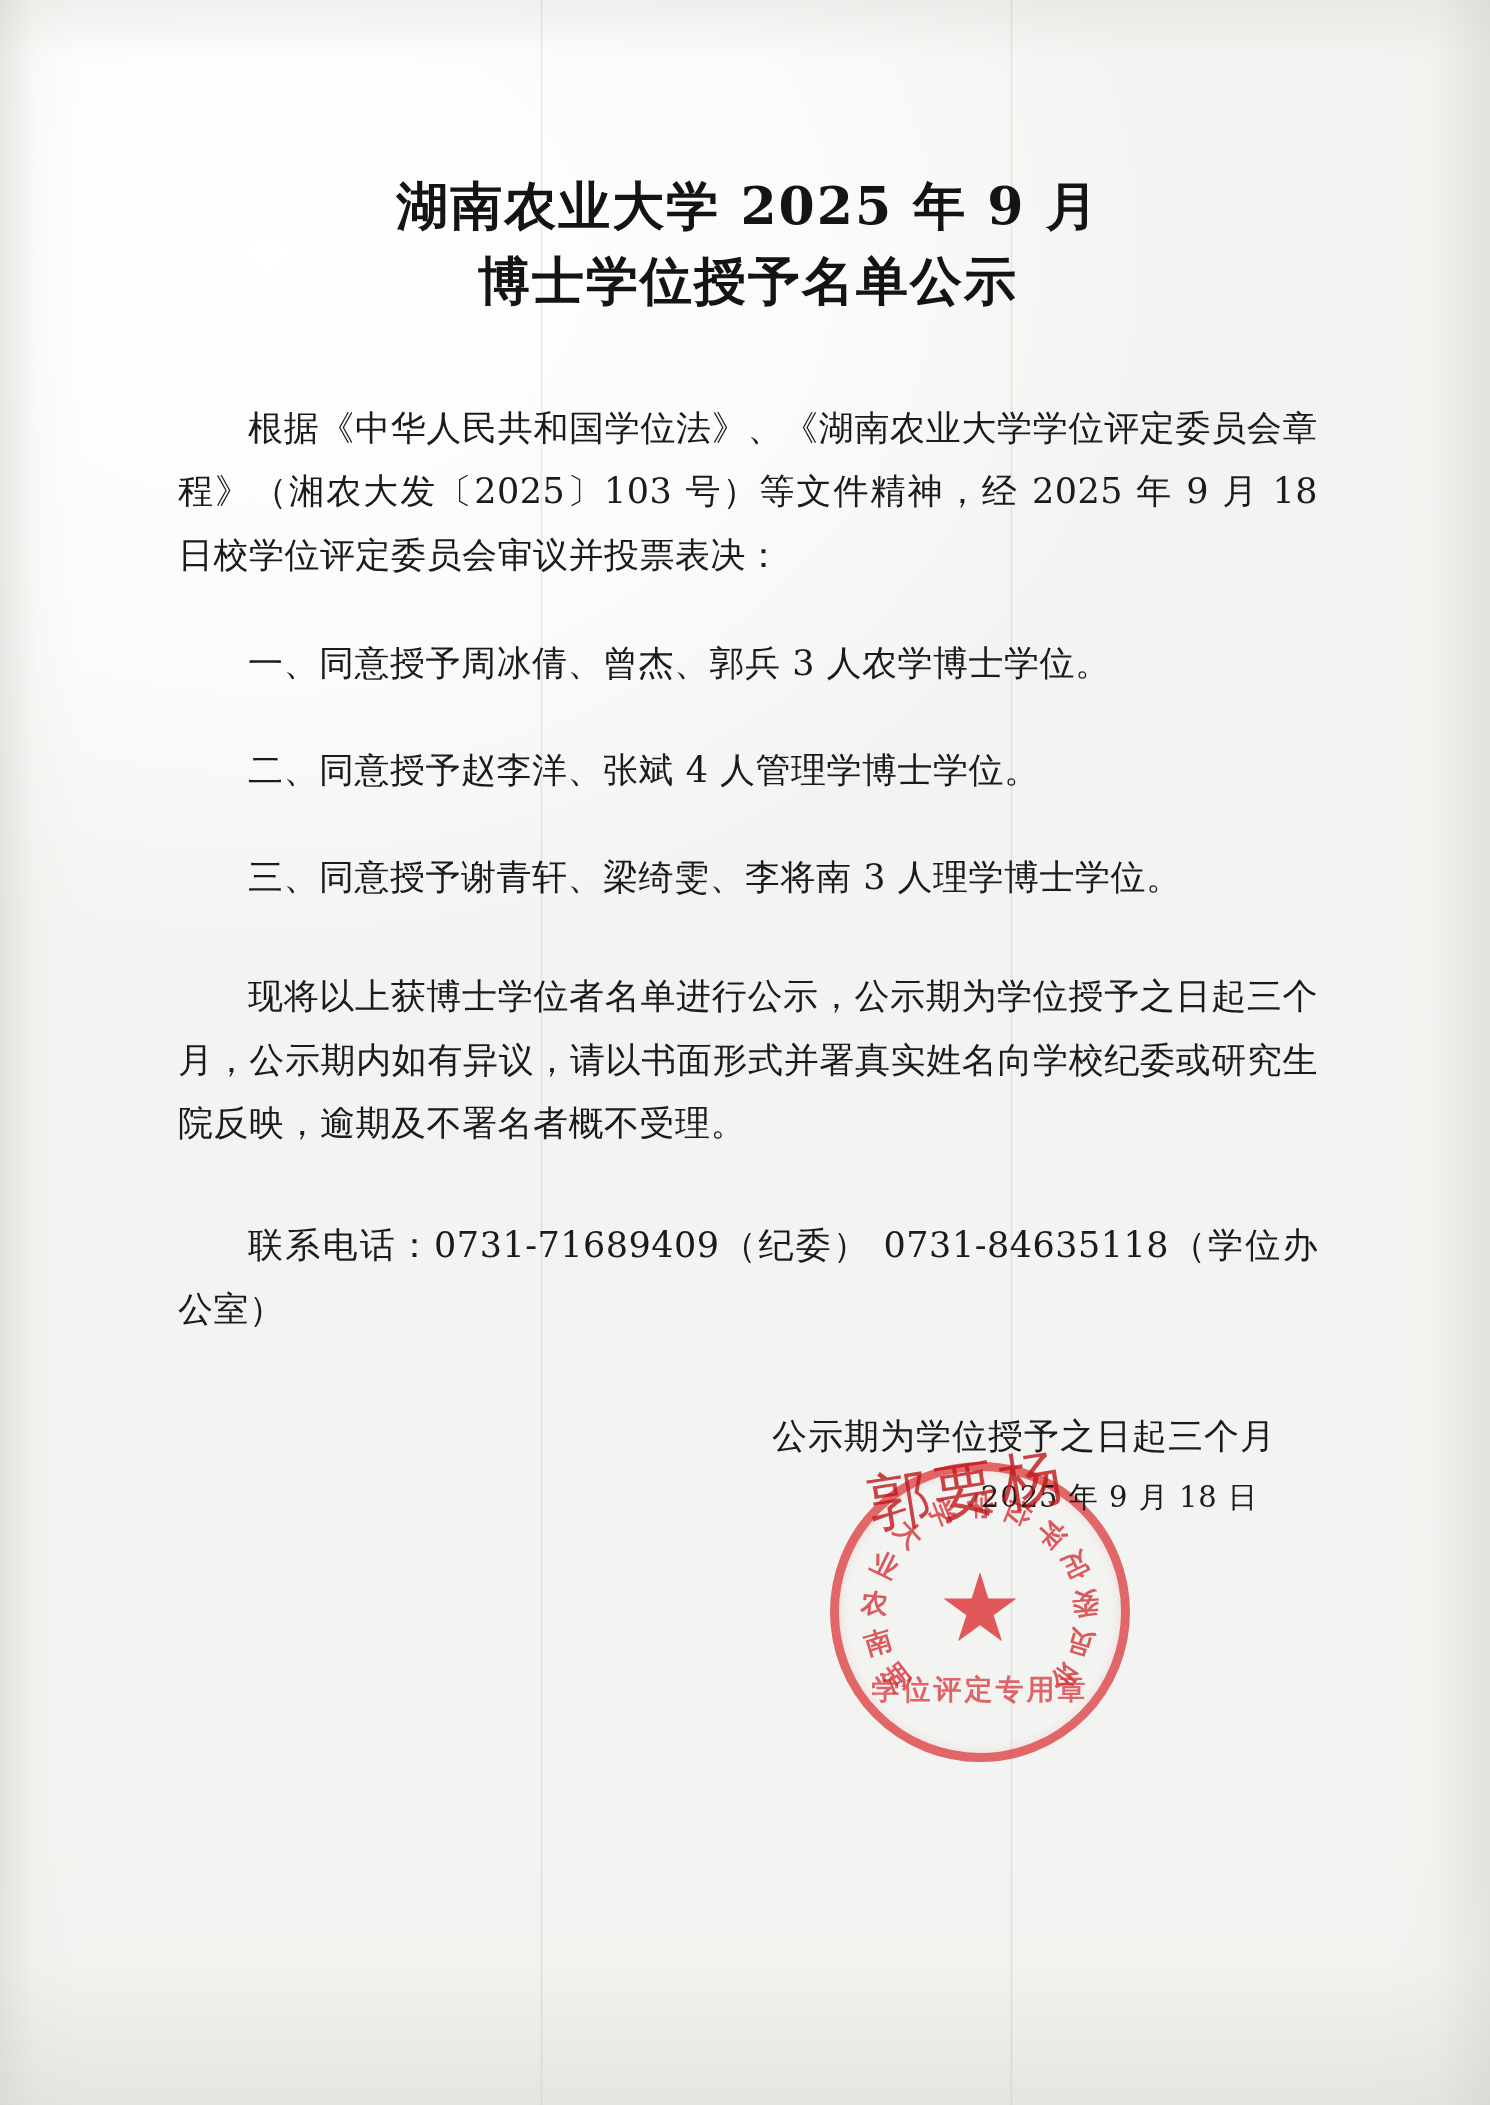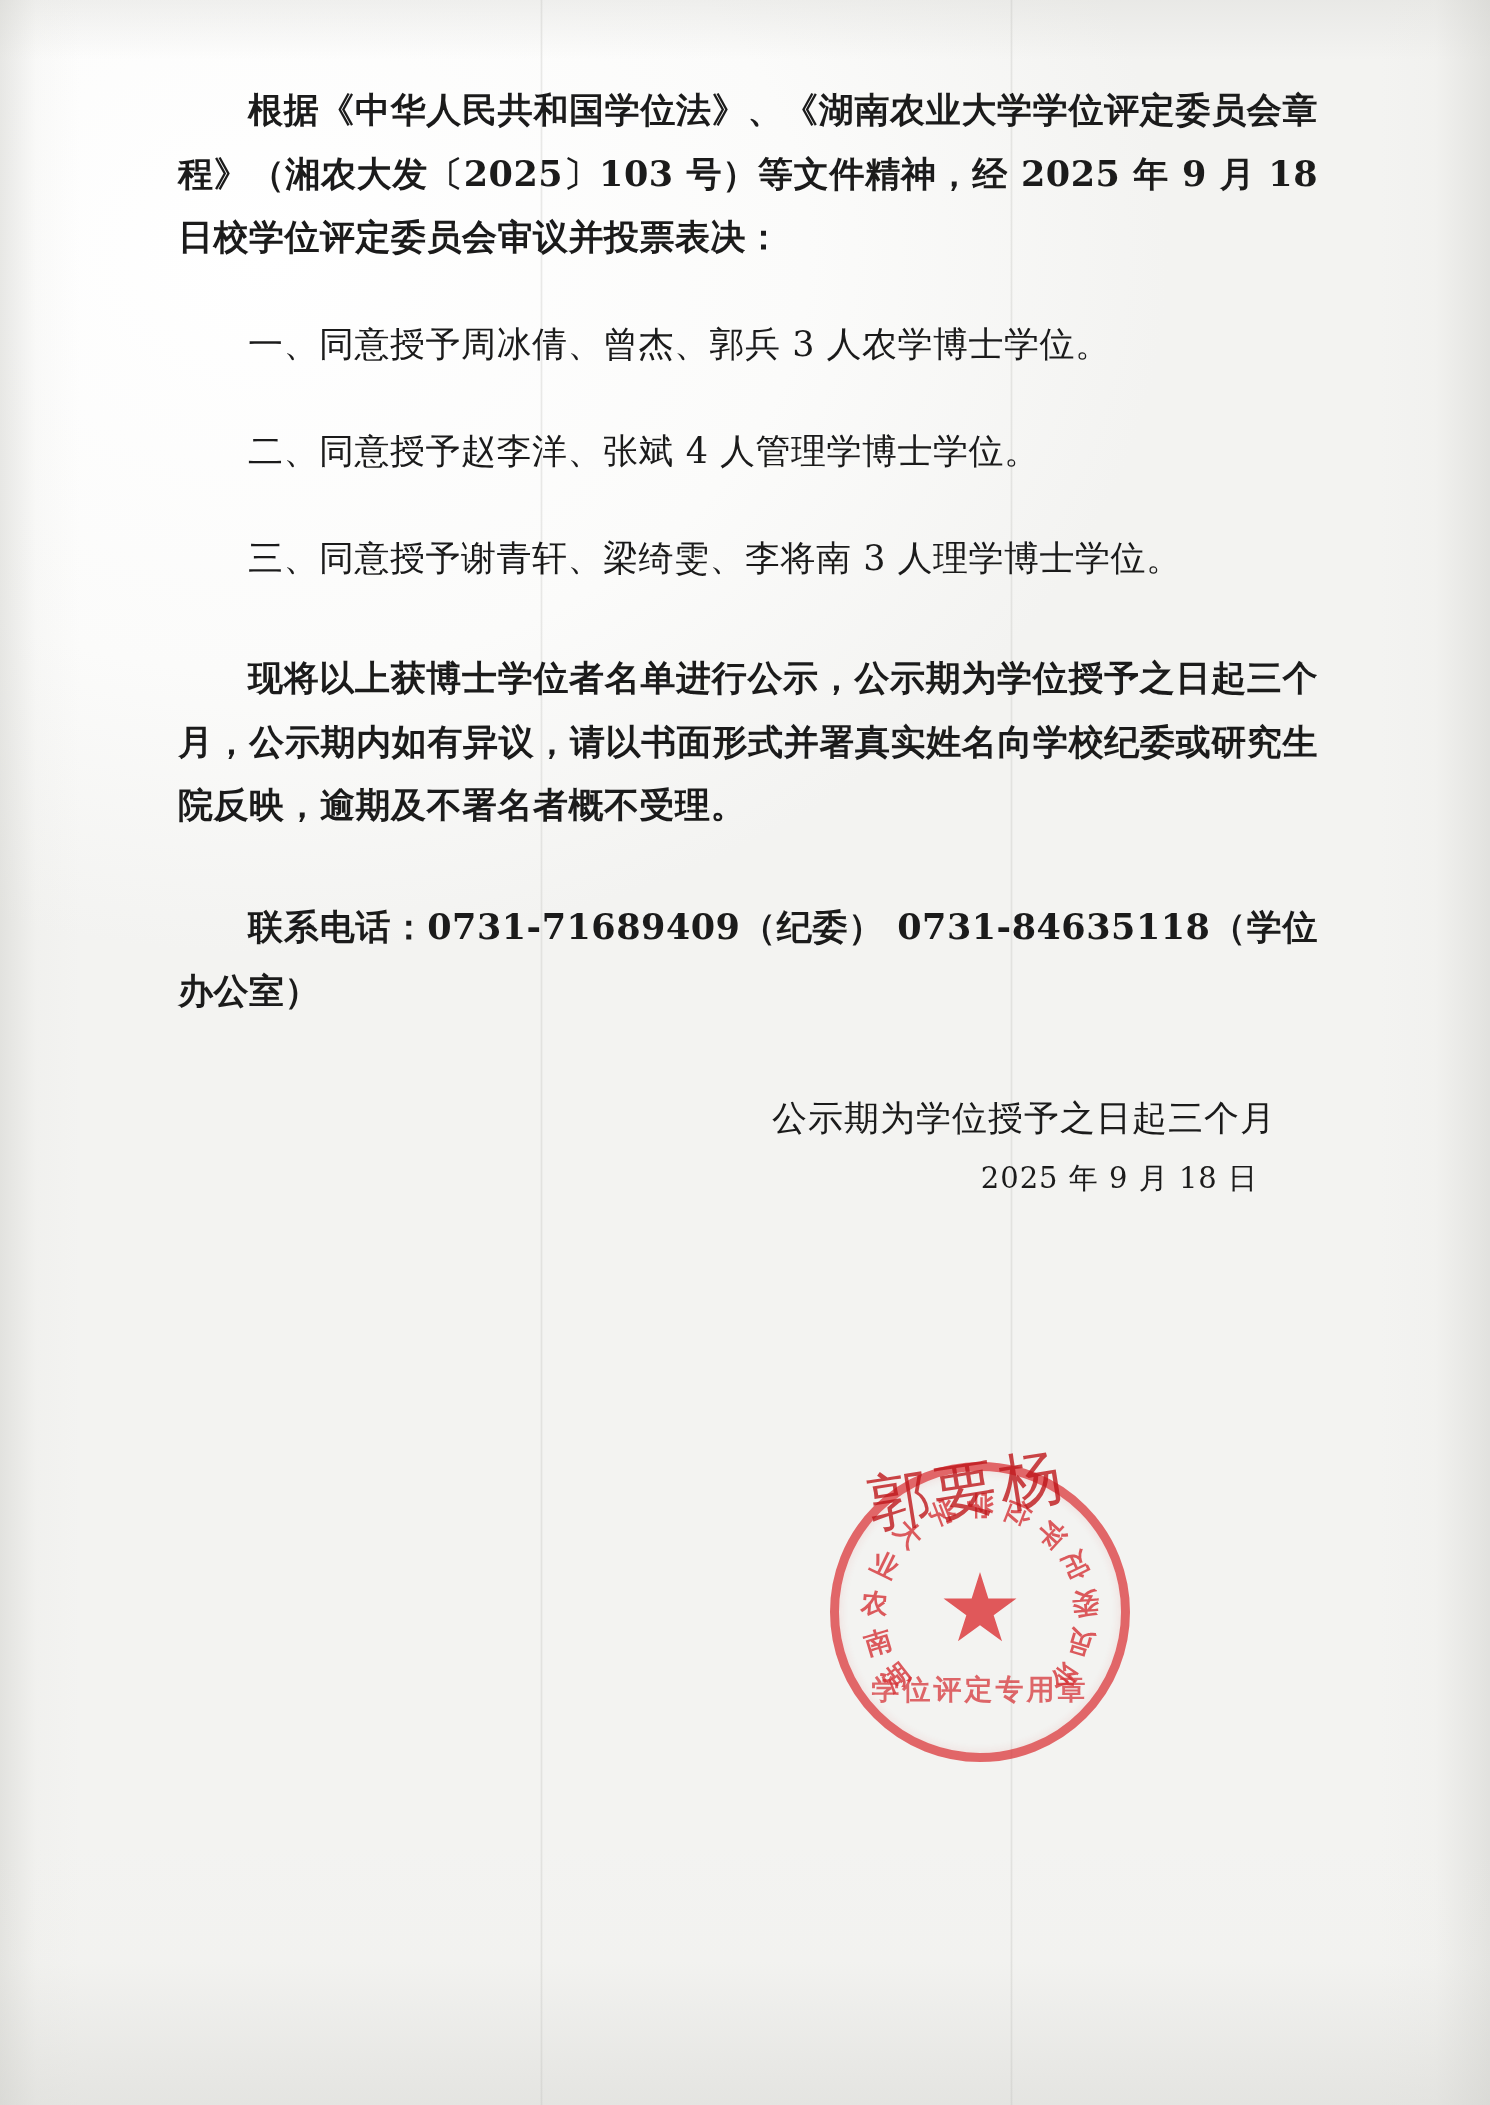--- a/index.html
+++ b/index.html
@@ -76,21 +76,20 @@
 
   .para {
     font-size: 35px;
     line-height: 1.82;
     text-align: justify;
     text-justify: inter-ideograph;
     margin-top: 34px;
     text-indent: 70px;
     color: #1b1b1b;
     letter-spacing: 0.5px;
-    font-weight: bold;
   }
   .para.first { margin-top: 78px; }
 
   .item {
     font-size: 35px;
     line-height: 1.8;
     margin-top: 44px;
     text-indent: 70px;
     color: #1b1b1b;
     letter-spacing: 0.5px;
@@ -190,20 +189,24 @@
 <div class="page">
   <div class="shade-topstrip"></div>
   <div class="shade-left"></div>
   <div class="shade-right"></div>
   <div class="shade-bottom"></div>
   <div class="fold" style="left:540px;"></div>
   <div class="fold" style="left:1010px;"></div>
 
   <div class="content">
 
+    <h1 class="doc-title">
+      <span>湖南农业大学 2025 年 9 月</span>
+      <span class="line2">博士学位授予名单公示</span>
+    </h1>
 
     <p class="para first">根据《中华人民共和国学位法》、《湖南农业大学学位评定委员会章程》（湘农大发〔2025〕103 号）等文件精神，经 2025 年 9 月 18 日校学位评定委员会审议并投票表决：</p>
 
     <p class="item">一、同意授予周冰倩、曾杰、郭兵 3 人农学博士学位。</p>
     <p class="item">二、同意授予赵李洋、张斌 4 人管理学博士学位。</p>
     <p class="item">三、同意授予谢青轩、梁绮雯、李将南 3 人理学博士学位。</p>
 
     <p class="para notice">现将以上获博士学位者名单进行公示，公示期为学位授予之日起三个月，公示期内如有异议，请以书面形式并署真实姓名向学校纪委或研究生院反映，逾期及不署名者概不受理。</p>
 
     <p class="para contact">联系电话：0731-71689409（纪委） 0731-84635118（学位办公室）</p>

